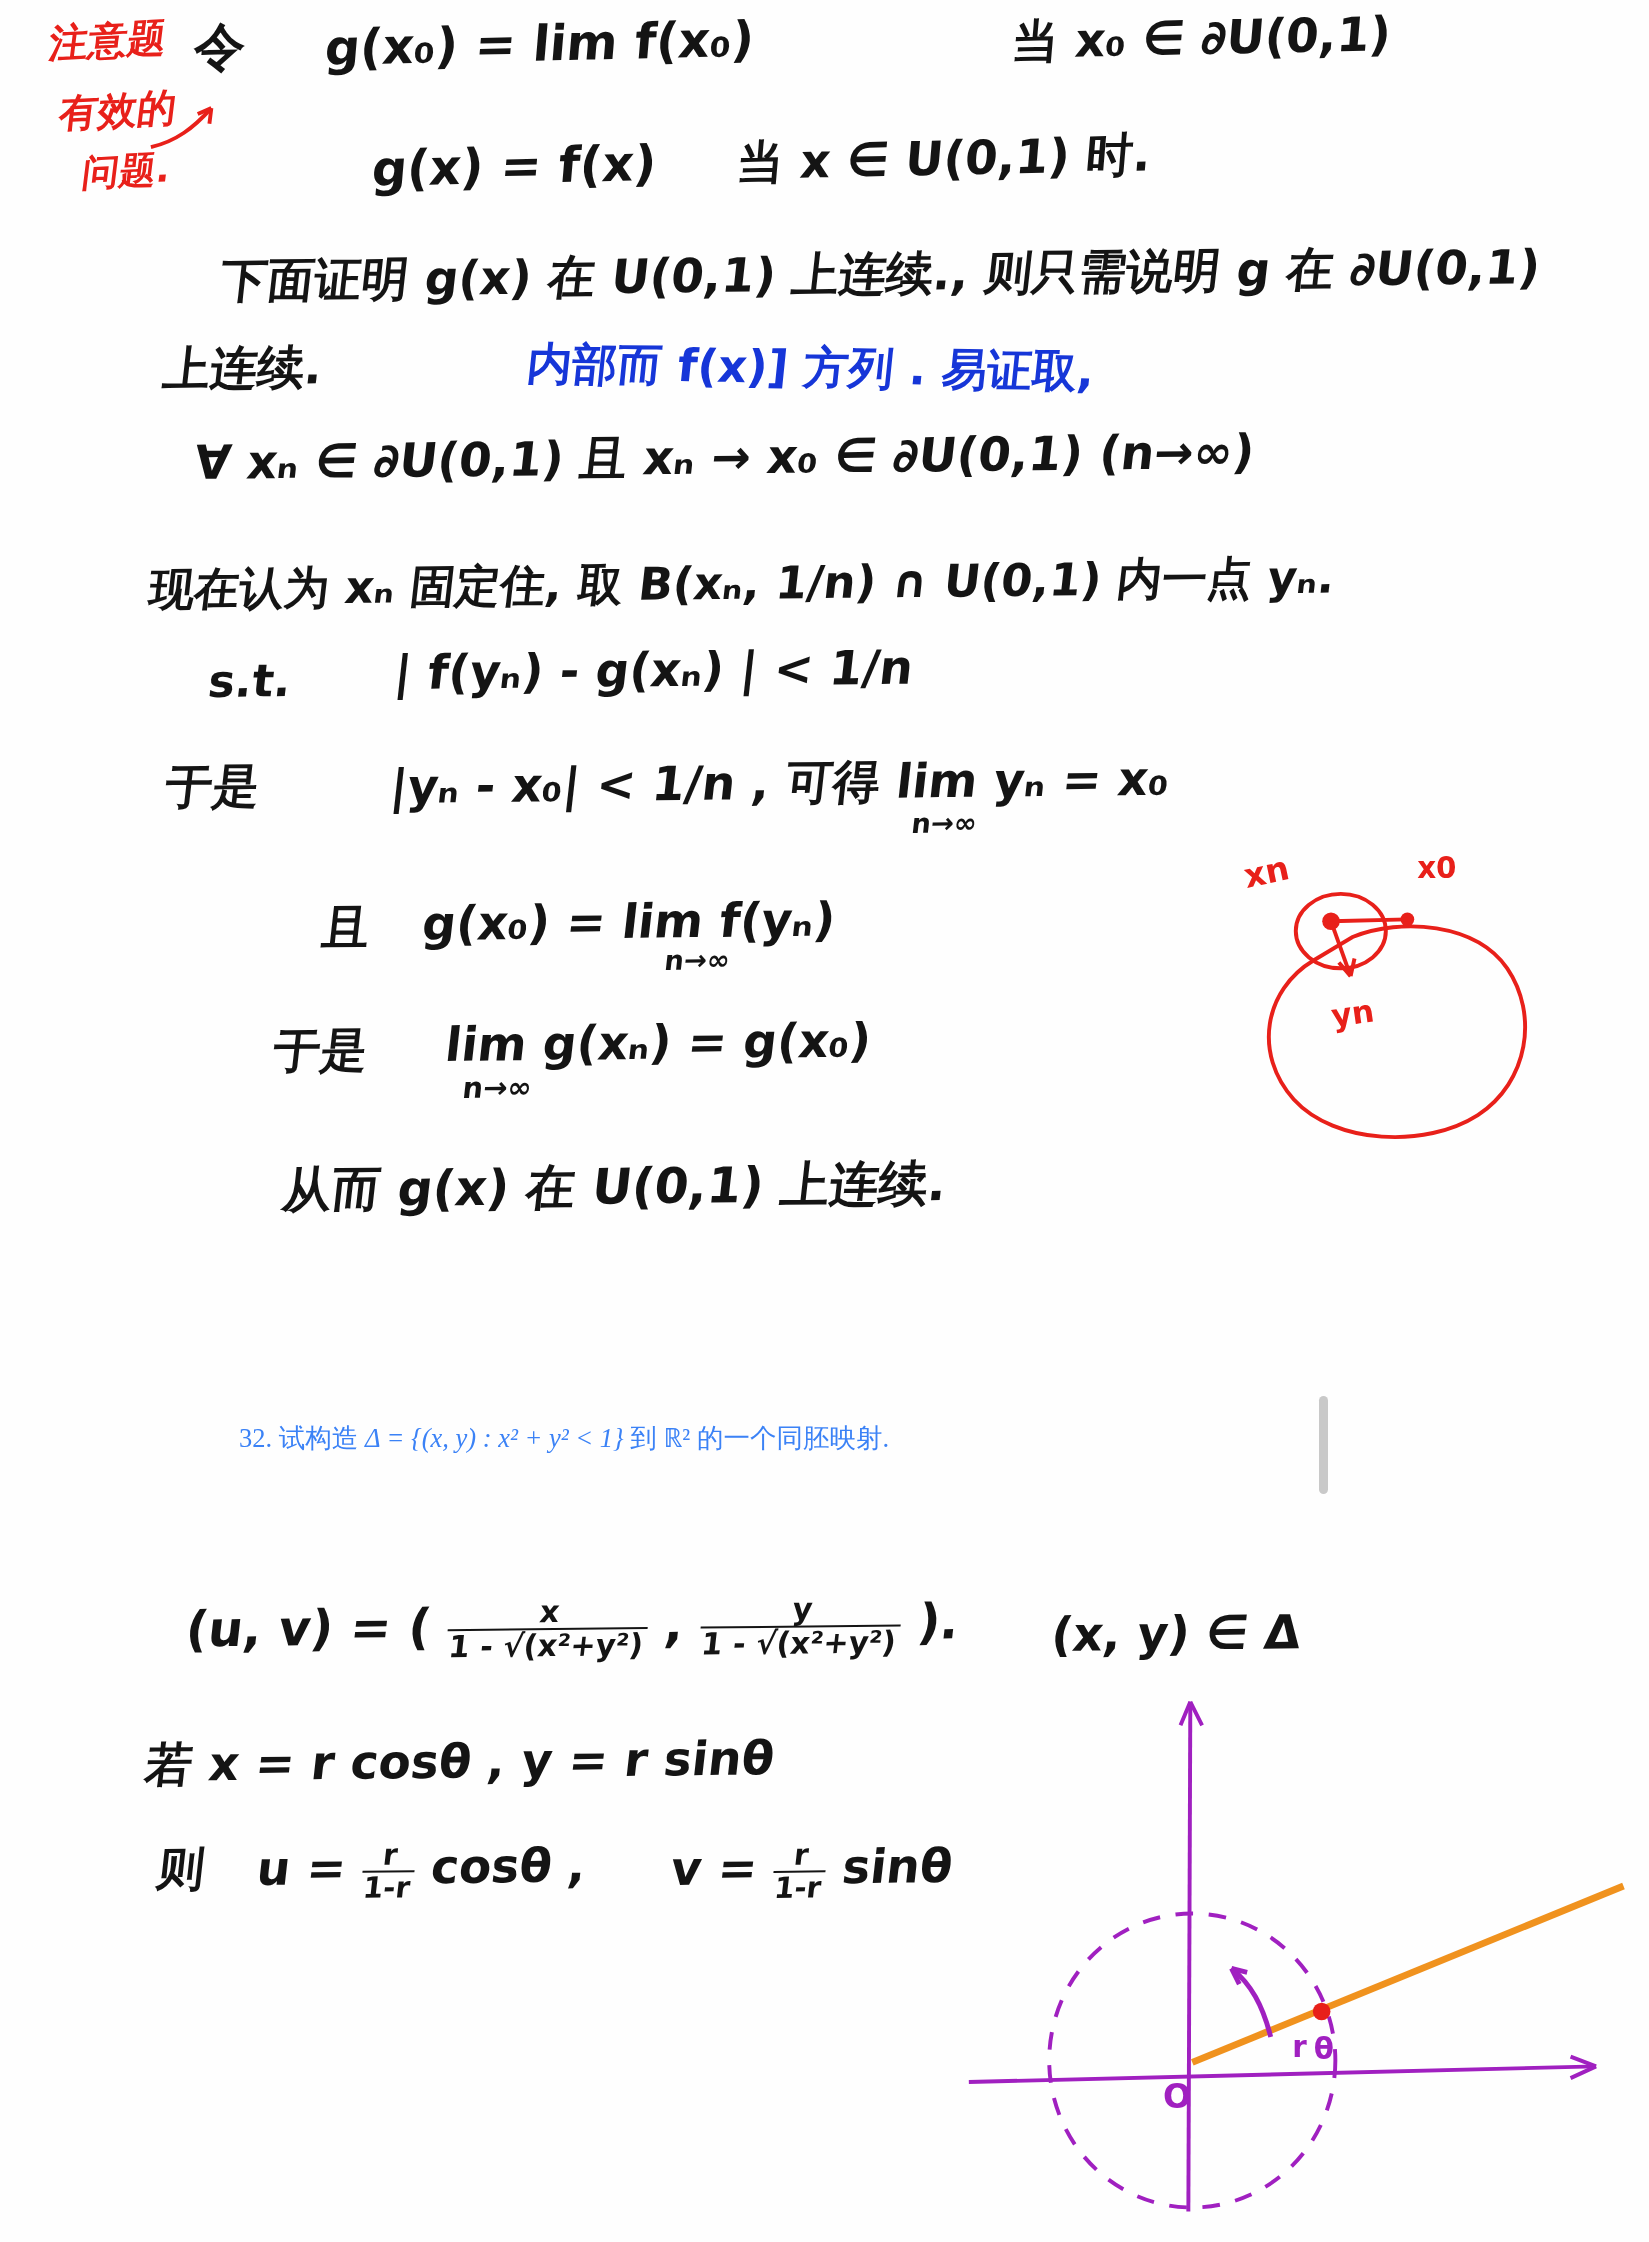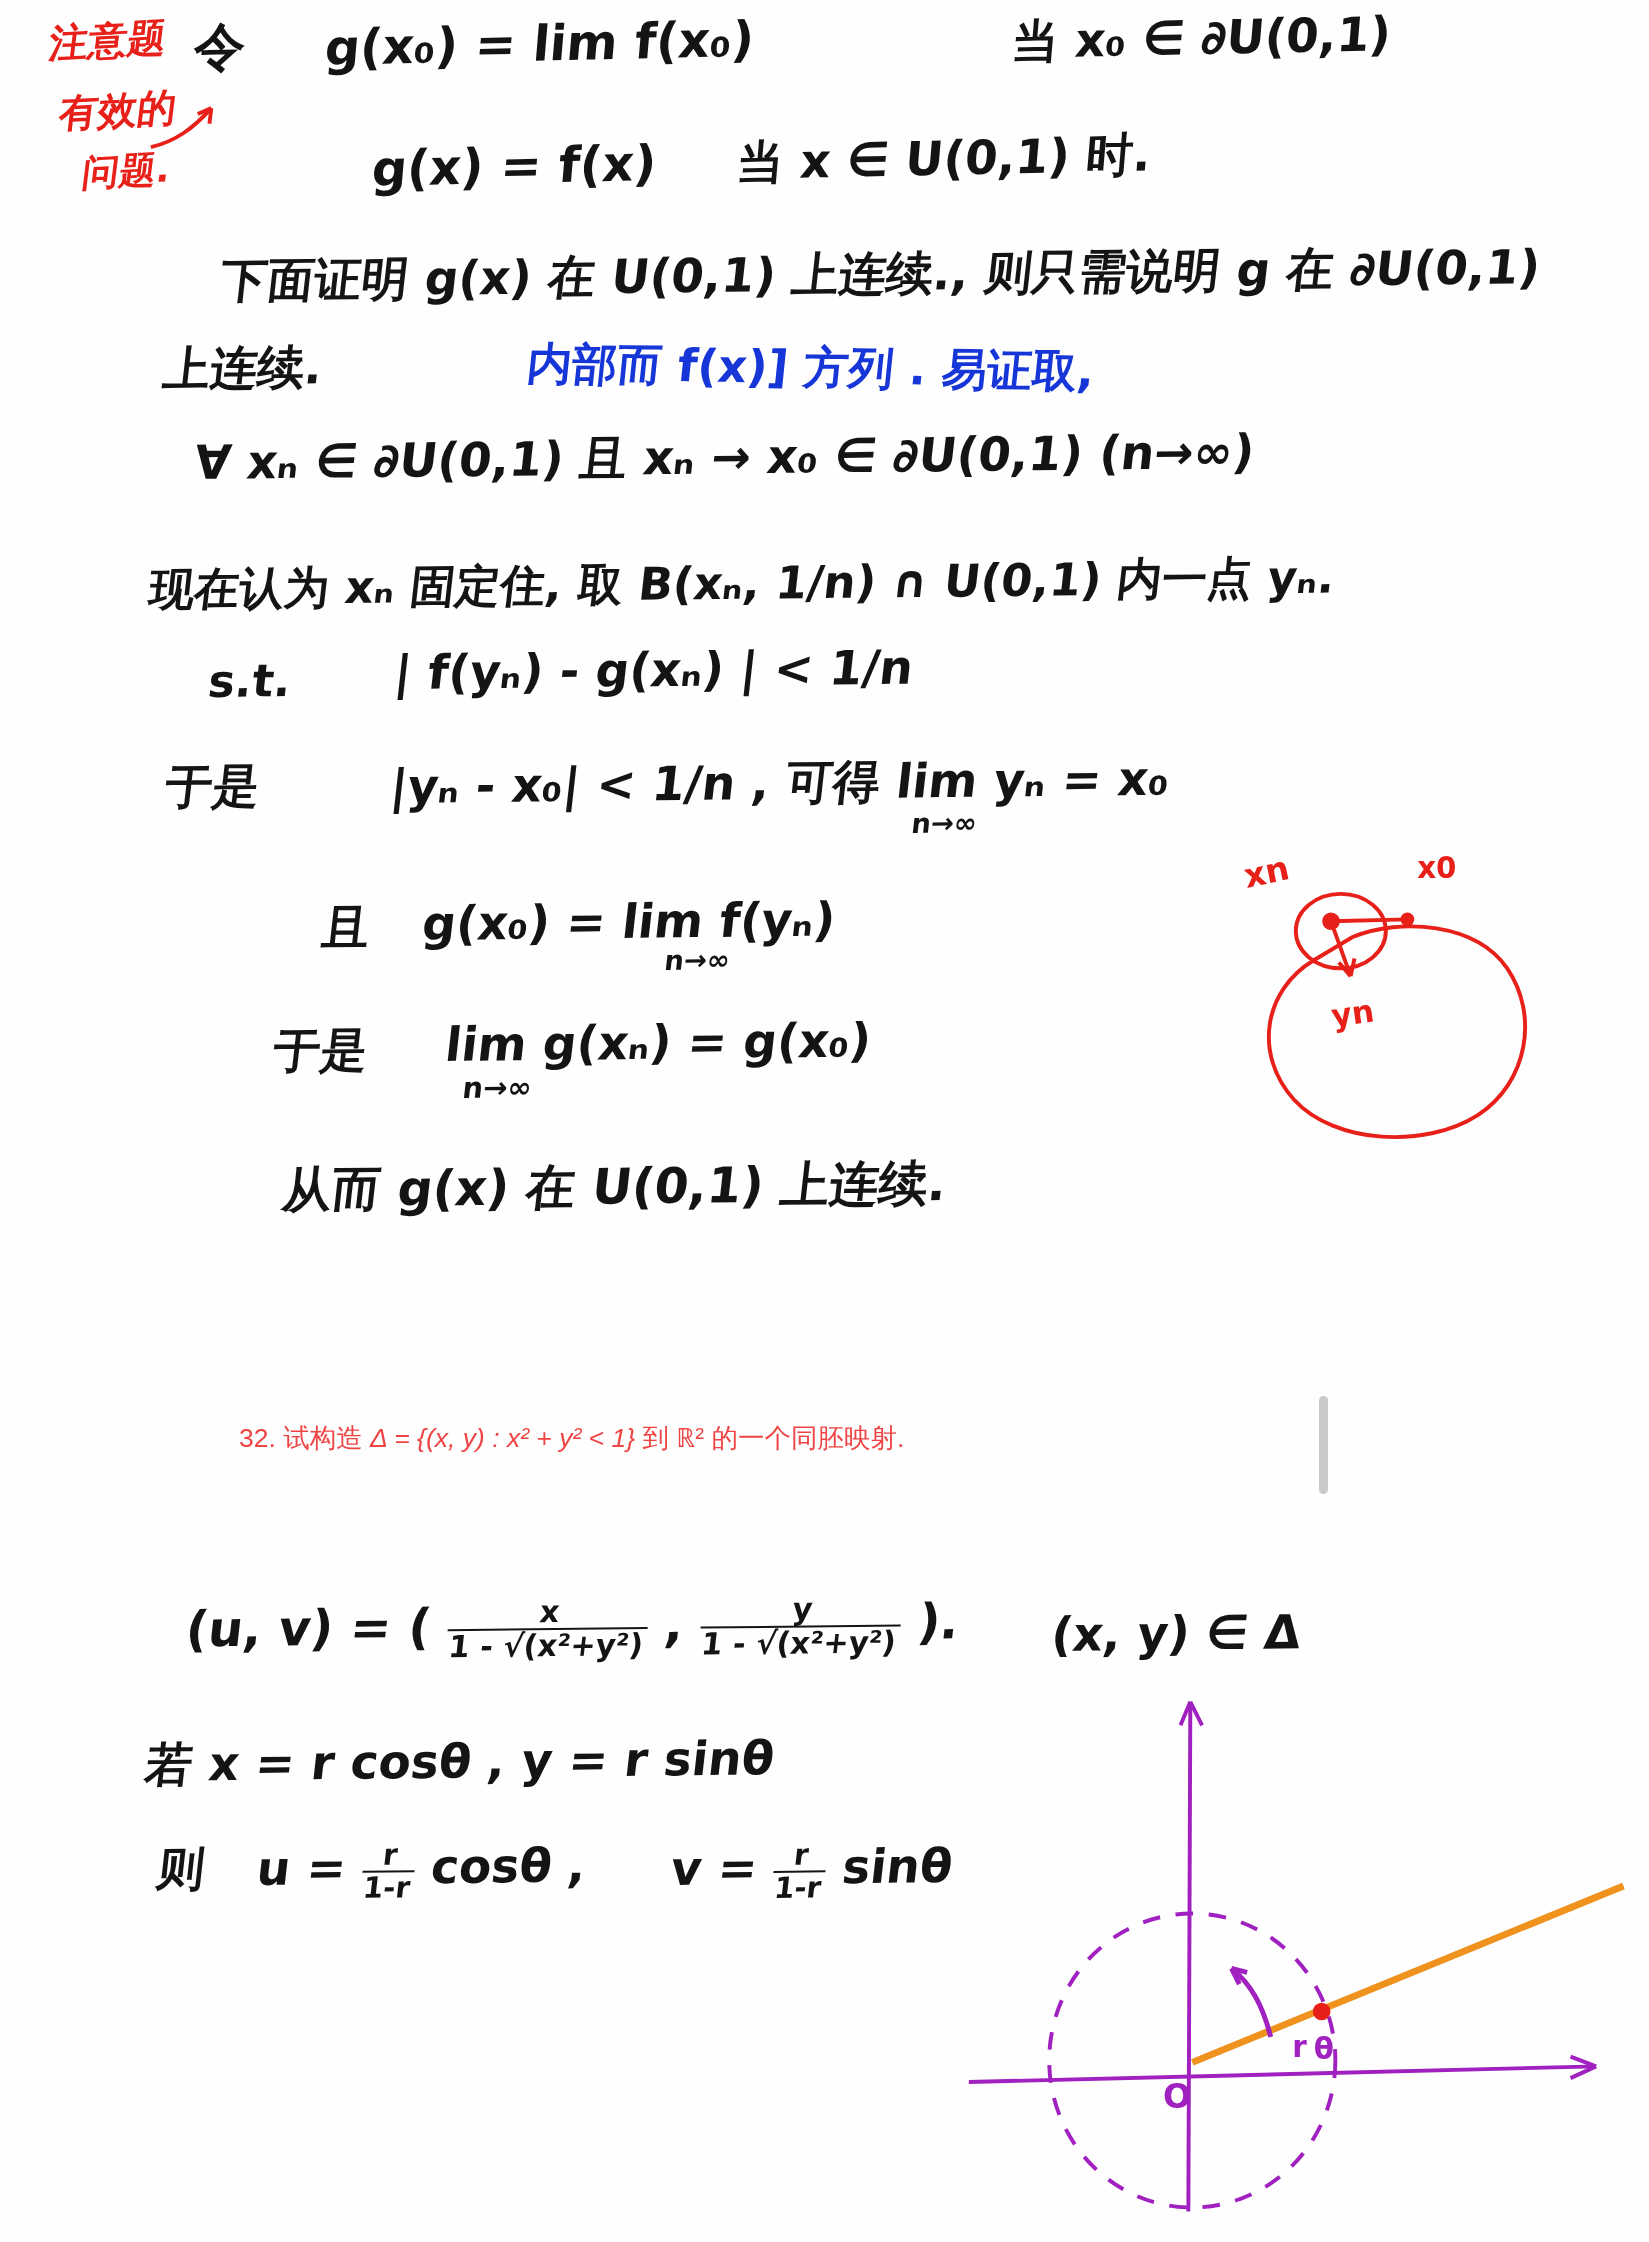--- a/index.html
+++ b/index.html
@@ -35,22 +35,22 @@
     font-weight: 700;
     transform-origin: left bottom;
   }
   .s1 { transform: rotate(-1.2deg) skewX(-6deg); }
   .s3 { transform: rotate(0.8deg)  skewX(-5deg); }
   .s4 { transform: rotate(-0.6deg) skewX(-7deg); }
   .s5 { transform: rotate(-3.0deg) skewX(-10deg); }
 
   .printed {
     position: absolute;
-    font-family: Liberation Sans, sans-serif;
-    color: #ef4444;
+    font-family: Liberation Serif, serif;
+    color: #3b82f6;
     white-space: nowrap;
   }
   .frac {
     display: inline-block;
     text-align: center;
     vertical-align: middle;
     font-size: 0.62em;
     line-height: 1.05;
   }
   .frac .num { display: block; border-bottom: 2px solid currentColor; padding: 0 2.9px; }

